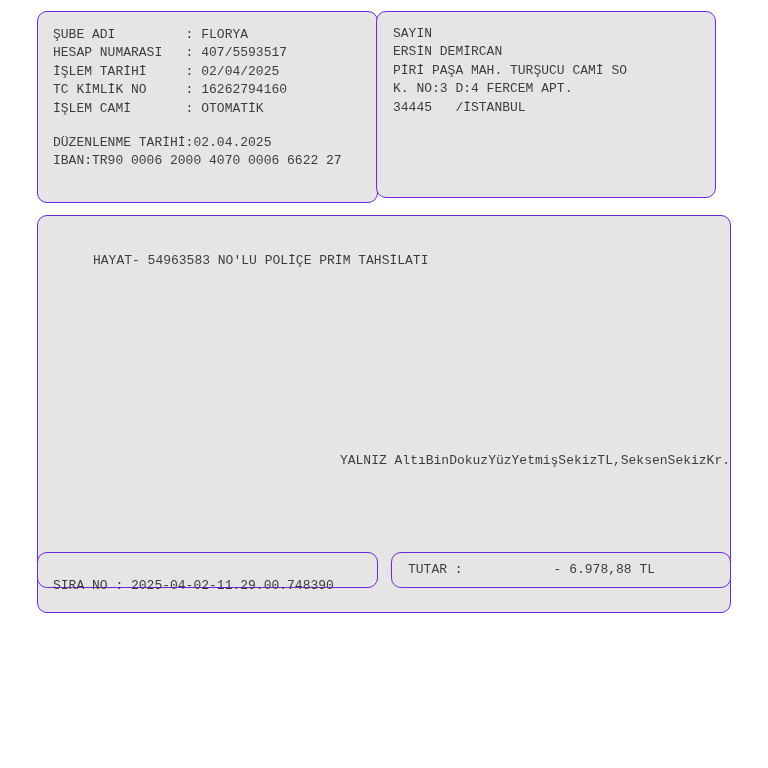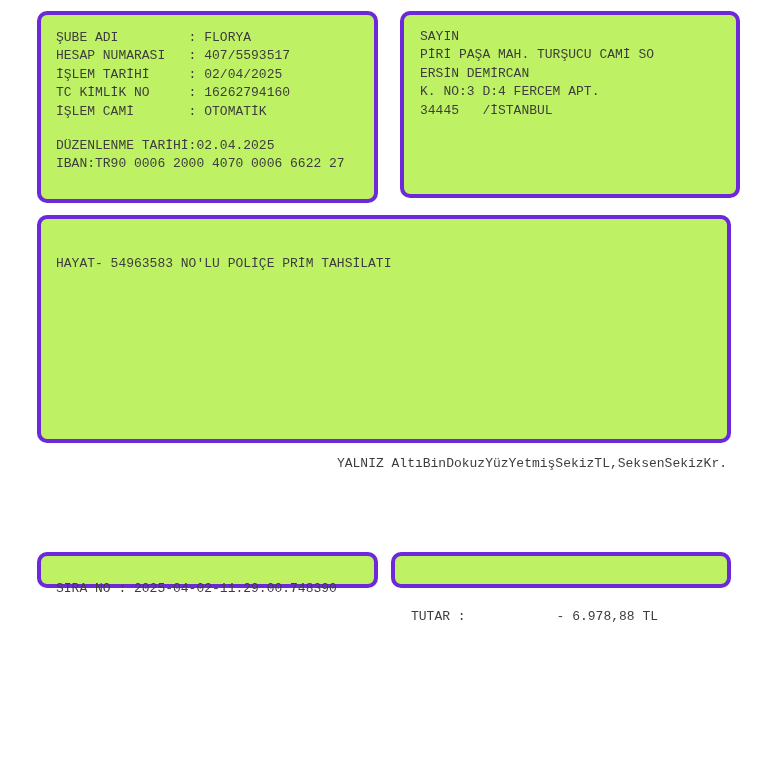--- a/index.html
+++ b/index.html
@@ -11,63 +11,63 @@
     position: relative;
     width: 768px;
     height: 768px;
     background: #ffffff;
     font-family: "Liberation Mono", "DejaVu Sans Mono", monospace;
     color: #3d3d3d;
     overflow: hidden;
   }
   .box {
     position: absolute;
-    border: 4px solid #6d28d9;
+    border: 1px solid #6d28d9;
     border-radius: 10px;
-    background: #bef264;
+    background: #e5e5e5;
     box-sizing: border-box;
   }
   .line {
     font-size: 13px;
     line-height: 18.4px;
     white-space: pre;
     color: #3d3d3d;
   }
   .branch-box   { left: 37px;  top: 11px;  width: 341px; height: 192px; padding: 14px 0 0 15px; }
-  .recipient-box{ left: 400px; top: 11px;  width: 340px; height: 187px; padding: 13px 16px 0 16px; }
-  .body-box     { left: 37px;  top: 215px; width: 694px; height: 228px; }
+  .recipient-box{ left: 376px; top: 11px;  width: 340px; height: 187px; padding: 13px 16px 0 16px; }
+  .body-box     { left: 37px;  top: 215px; width: 694px; height: 398px; padding-left: 40px; }
   .sira-box     { left: 37px;  top: 552px; width: 341px; height: 36px;  padding: 24px 0 0 15px; }
   .tutar-box    { left: 391px; top: 552px; width: 340px; height: 36px;  padding: 8px 0 0 16px; }
 
   .gap-above { margin-top: 16px; }
   .desc-line   { margin: 36px 0 0 15px; }
   .amount-line { margin: 182px 0 0 15px; text-align: right; }
 
-  .tutar-row { display: flex; margin-top: 44px; }
+  .tutar-row { display: flex; }
   .tutar-value { margin-left: 91px; }
 </style>
 </head>
 <body>
 
 <div class="page">
 
   <div class="box branch-box">
     <div class="line">ŞUBE ADI         : FLORYA</div>
     <div class="line">HESAP NUMARASI   : 407/5593517</div>
     <div class="line">İŞLEM TARİHİ     : 02/04/2025</div>
     <div class="line">TC KİMLİK NO     : 16262794160</div>
     <div class="line">İŞLEM CAMİ       : OTOMATİK</div>
     <div class="line gap-above">DÜZENLENME TARİHİ:02.04.2025</div>
     <div class="line">IBAN:TR90 0006 2000 4070 0006 6622 27</div>
   </div>
 
   <div class="box recipient-box">
     <div class="line">SAYIN</div>
+    <div class="line">ERSİN DEMİRCAN</div>
     <div class="line">PİRİ PAŞA MAH. TURŞUCU CAMİ SO</div>
-    <div class="line">ERSİN DEMİRCAN</div>
     <div class="line">K. NO:3 D:4 FERCEM APT.</div>
     <div class="line">34445   /İSTANBUL</div>
   </div>
 
   <div class="box body-box">
     <div class="line desc-line">HAYAT- 54963583 NO'LU POLİÇE PRİM TAHSİLATI</div>
     <div class="line amount-line">YALNIZ AltıBinDokuzYüzYetmişSekizTL,SeksenSekizKr.</div>
   </div>
 
   <div class="box sira-box">

